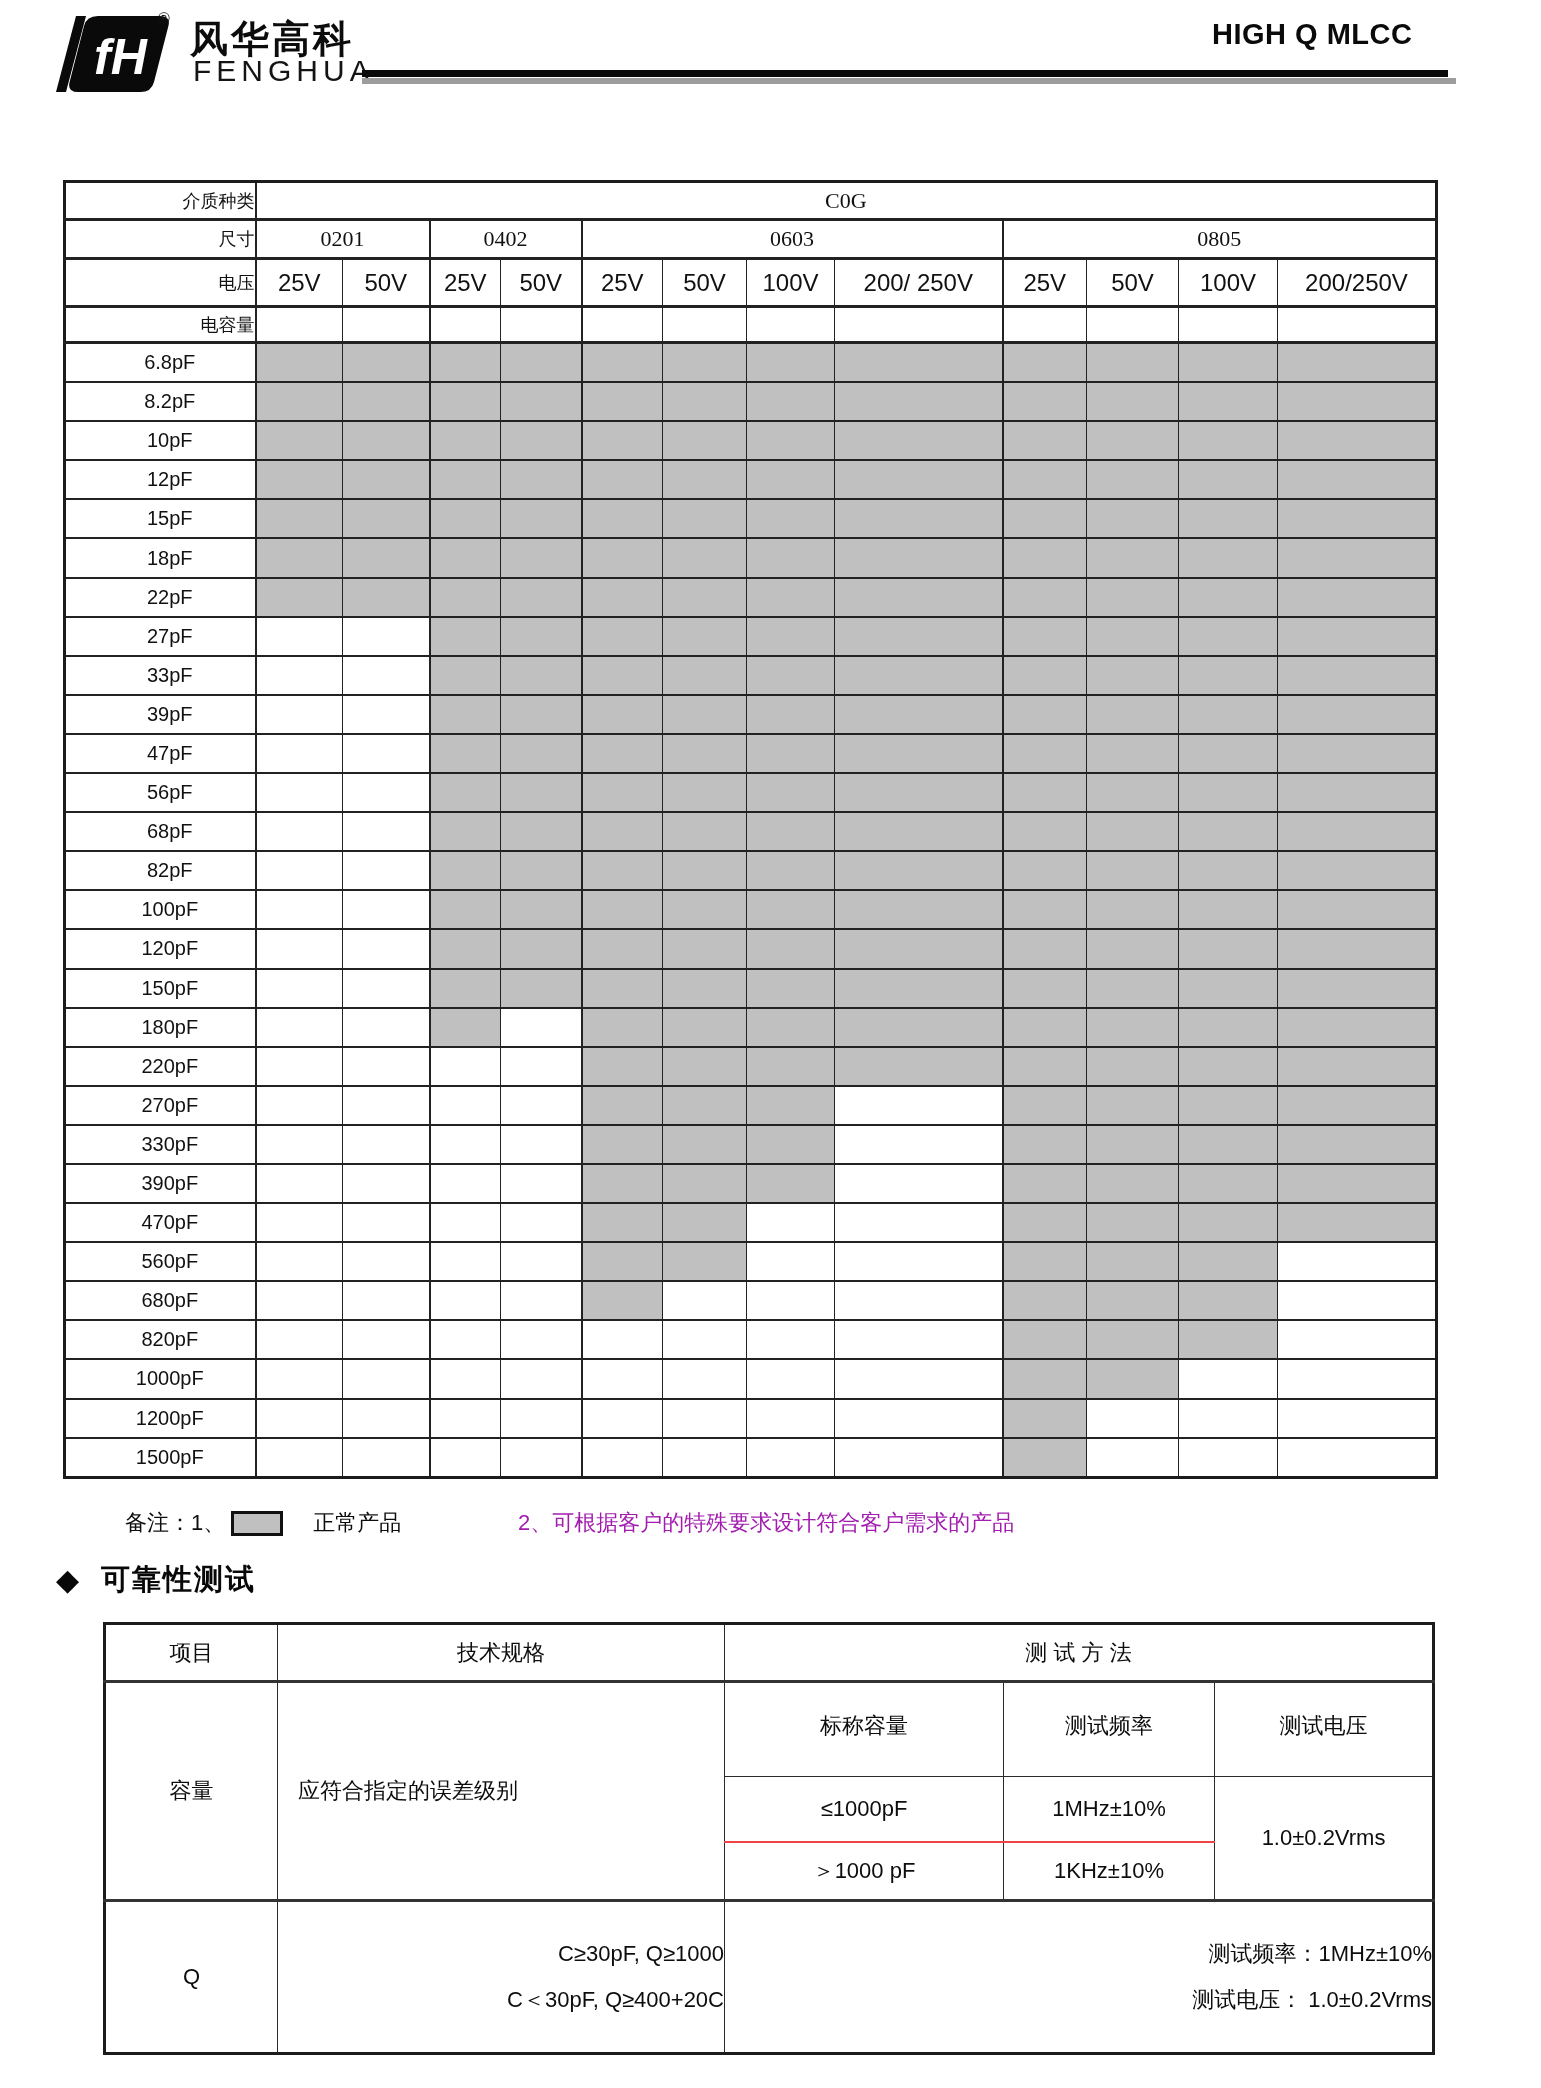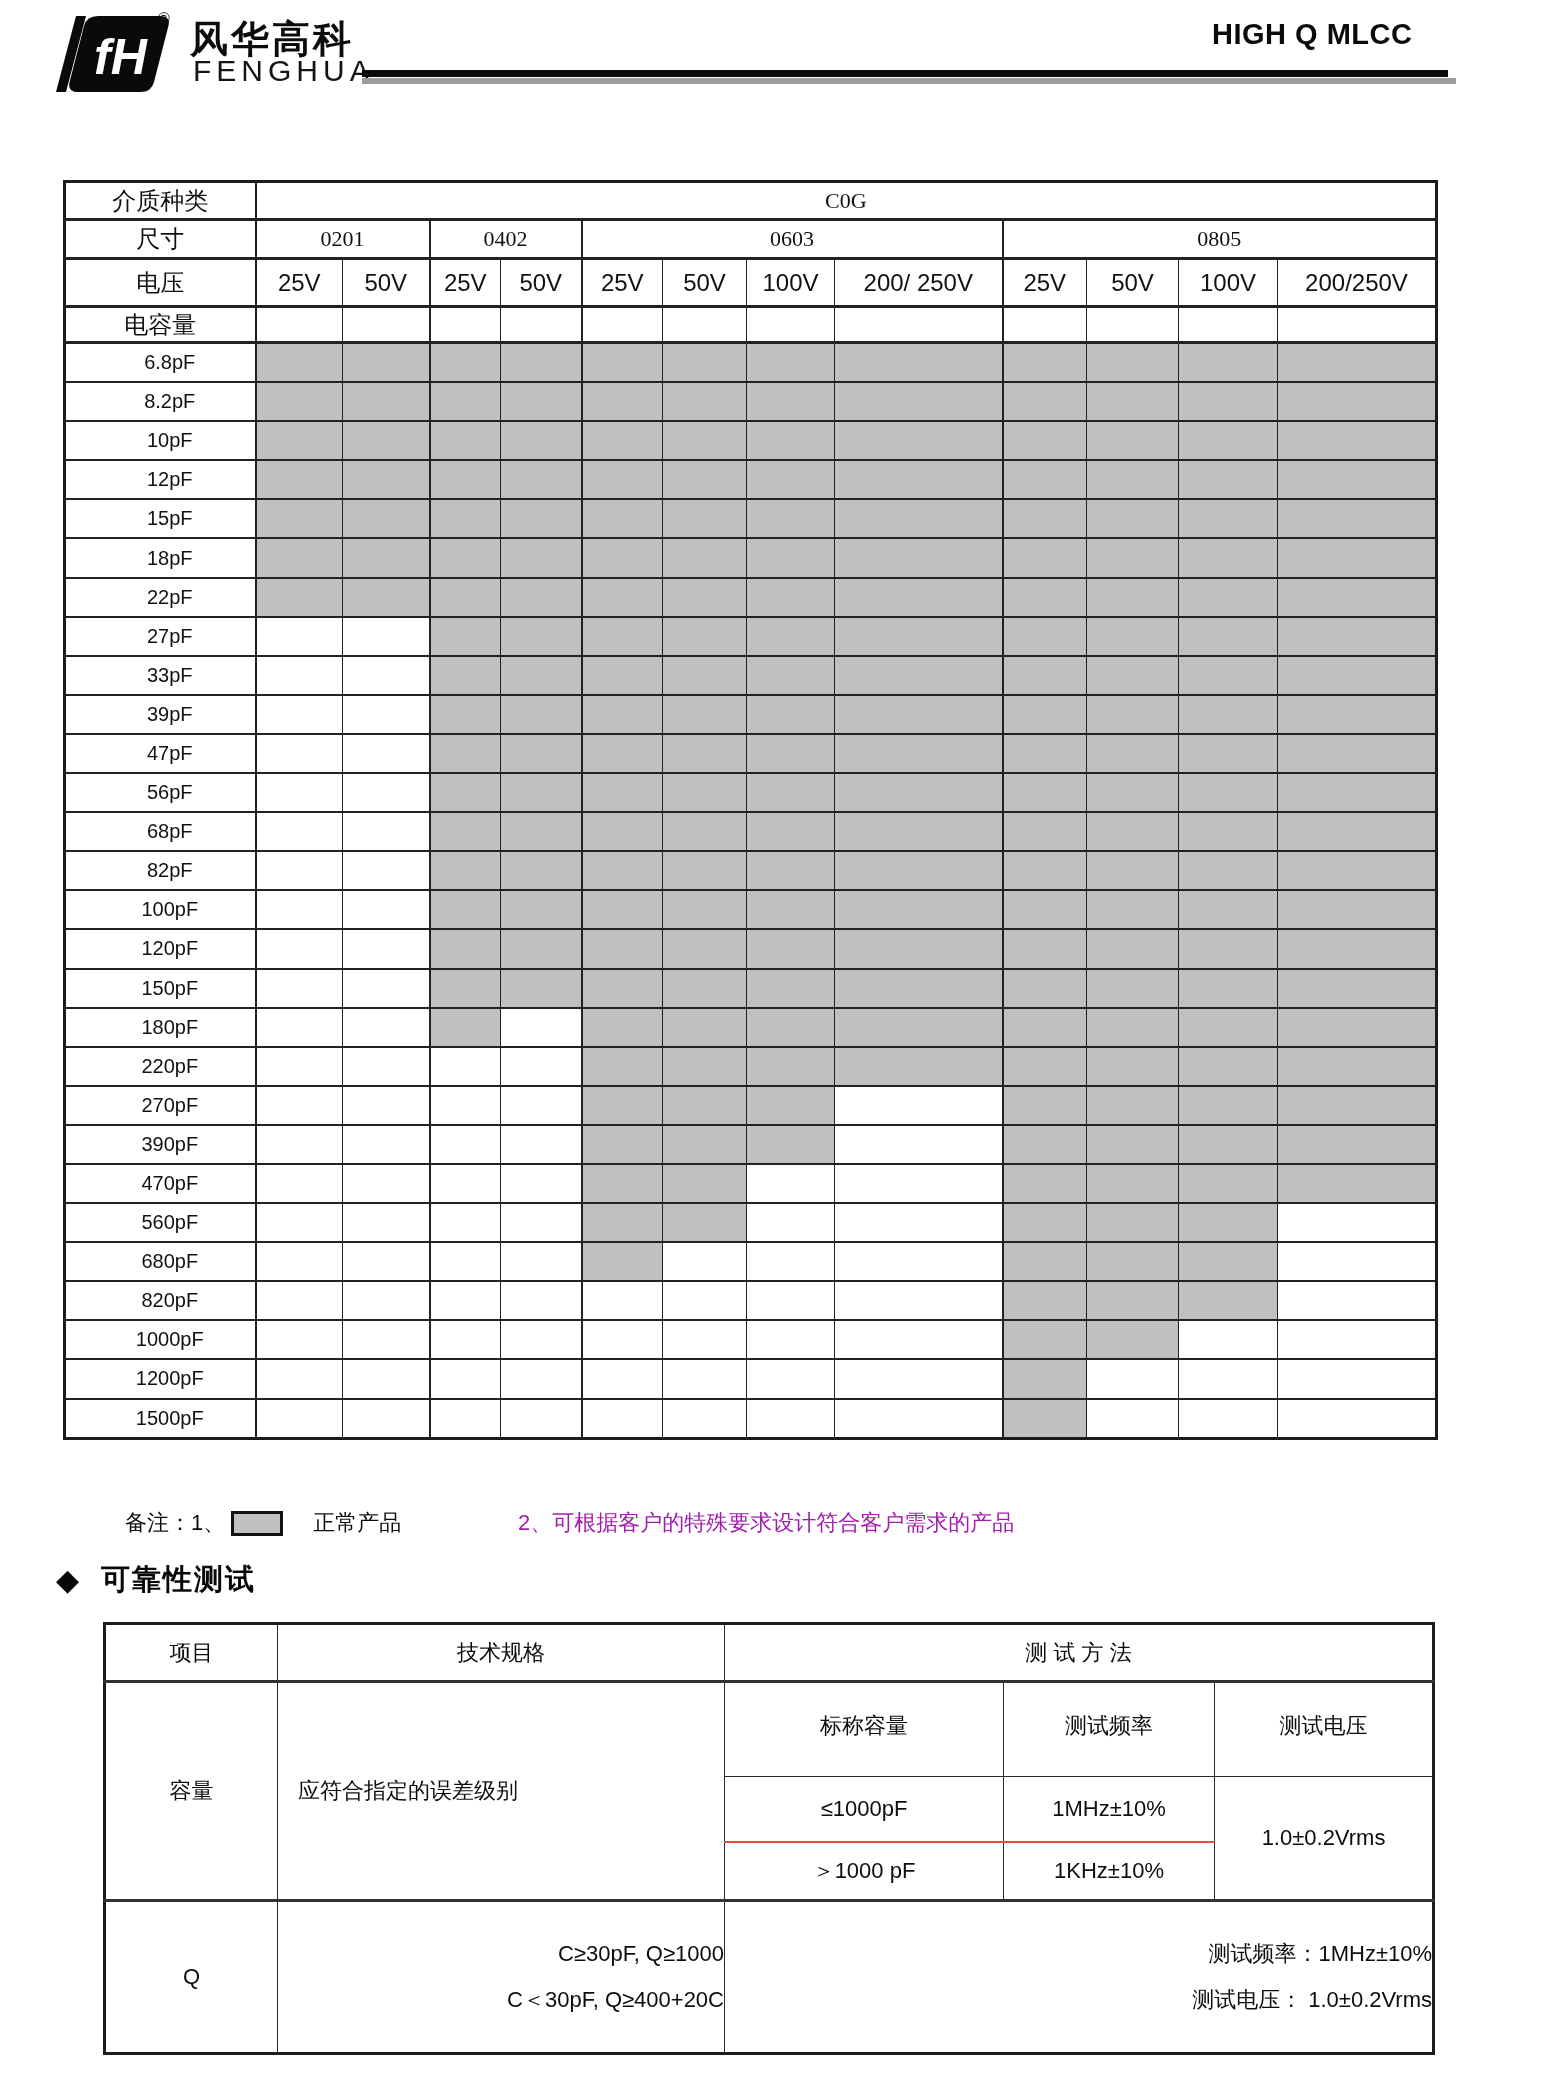--- a/index.html
+++ b/index.html
@@ -17,21 +17,21 @@
 
   
   #t1{position:absolute;left:63px;top:180px;border-collapse:collapse;table-layout:fixed;
       width:1372px;}
   #t1 td,#t1 th{border:1px solid #222;border-top-width:2px;border-bottom-width:2px;
       text-align:center;vertical-align:middle;padding:0;font-weight:400;overflow:hidden;}
   #t1{border:3px solid #1c1c1c;}
   #t1 .hsep{border-bottom-width:3px;}
   #t1 .gb{border-left-width:2px;}           
   #t1 .lab{border-right-width:2px;}         
-  #t1 .cn{font-size:24px;}
+  #t1 .cn{font-size:18px;text-align:right;}
   #t1 .serif{font-family:"Liberation Serif",serif;font-size:22px;}
   #t1 .volt{font-size:24px;}
   #t1 .cap{font-size:20px;padding-left:19px;}
   #t1 td.on{background:var(--cell-gray,#c0c0c0);}
   #t1 tbody td{height:37.1px;}
 
   
   #notes-left{position:absolute;left:125px;top:1508px;font-size:22px;display:flex;align-items:center;color:#0d0d0d;}
   #legend-swatch{display:inline-block;width:46px;height:19px;background:var(--cell-gray,#c0c0c0);
       border:3px solid #111;margin:0 6px;}
@@ -410,20 +410,35 @@
           <td class="on"></td>
           <td class="on"></td>
           <td class="on"></td>
           <td class="on gb"></td>
           <td class="on"></td>
           <td class="on"></td>
           <td class="on"></td>
         </tr>
         <tr>
           <td class="cap lab">270pF</td>
+          <td class=""></td>
+          <td class=""></td>
+          <td class=" gb"></td>
+          <td class=""></td>
+          <td class="on gb"></td>
+          <td class="on"></td>
+          <td class="on"></td>
+          <td class=""></td>
+          <td class="on gb"></td>
+          <td class="on"></td>
+          <td class="on"></td>
+          <td class="on"></td>
+        </tr>
+        <tr>
+          <td class="cap lab">330pF</td>
           <td class=""></td>
           <td class=""></td>
           <td class=" gb"></td>
           <td class=""></td>
           <td class="on gb"></td>
           <td class="on"></td>
           <td class="on"></td>
           <td class=""></td>
           <td class="on gb"></td>
           <td class="on"></td>

